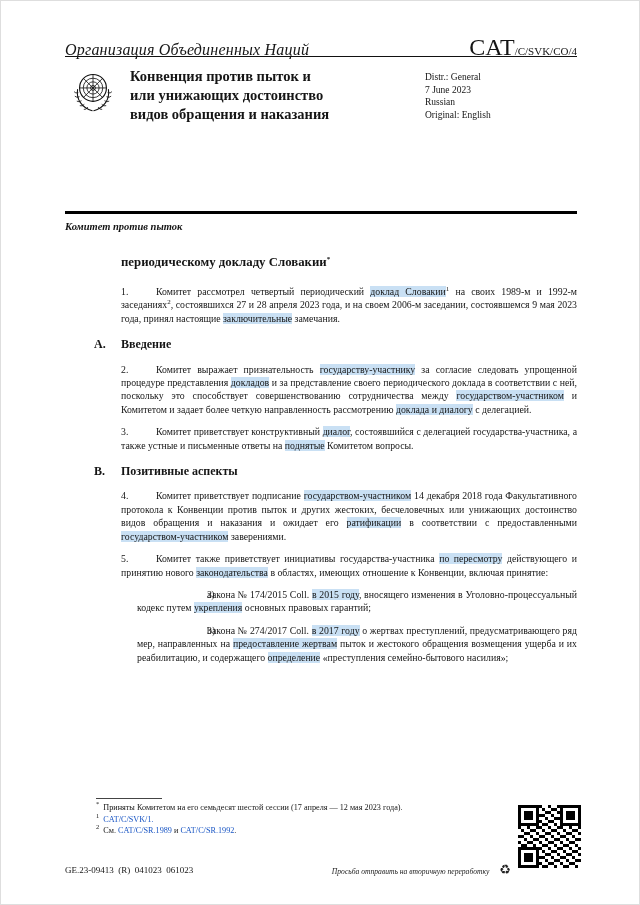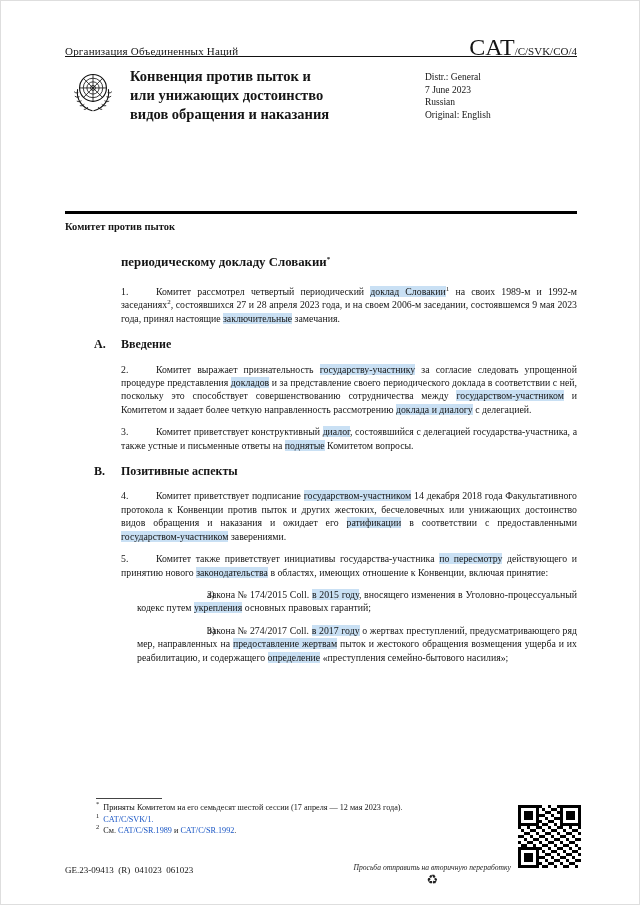--- a/index.html
+++ b/index.html
@@ -7,36 +7,36 @@
   body { font-family:"Liberation Serif","DejaVu Serif",serif; color:#151515; }
   .page {
     position:relative; width:640px; height:905px; margin:0 auto;
     background:#ffffff; border:1px solid #dedede; overflow:hidden;
   }
   
   .masthead-top {
     position:absolute; top:33px; left:64px; right:62px;
     display:flex; justify-content:space-between; align-items:baseline;
   }
-  .org { font-size:11px; letter-spacing:.2px; }
+  .org { font-size:16px; letter-spacing:.2px;font-style:italic; }
   .symbol { white-space:nowrap; }
   .symbol-big { font-size:24px; }
   .symbol-rest { font-size:11px;text-align:center; }
   .thin-rule { position:absolute; top:55px; left:64px; right:62px; border-top:1px solid #111; }
 
   .emblem { position:absolute; top:63px; left:66px; width:52px; height:56px; }
 
   .doc-title {
     position:absolute; top:66px; left:129px; width:300px;
     font-weight:bold; font-size:14.5px; line-height:19px;
   }
   .distr { position:absolute; top:70px; left:424px; font-size:9.5px; line-height:12.5px; }
 
   .black-bar { position:absolute; top:210px; left:64px; right:62px; height:3px; background:#000; }
-  .committee { position:absolute; top:220px; left:64px; font-size:10.5px; font-weight:bold; }
+  .committee { position:absolute; top:220px; left:64px; font-size:10.5px; font-weight:bold;font-style:italic; }
 
   .content {
     position:absolute; top:253px; left:120px; width:456px;
     font-size:9.8px; line-height:13.4px; text-align:justify;
   }
   .doc-heading { font-size:12.8px; line-height:17px; font-weight:bold; text-align:left; margin-bottom:14px; }
   .para { margin-bottom:9px; }
   .pnum { display:inline-block; width:35px; }
   .para.sub { text-indent:35px;margin-left:16px; }
   h2.section { font-size:12px; font-weight:bold; text-align:left; margin:13px 0 11px -27px; }
@@ -46,21 +46,21 @@
   .link { color:var(--link,#1155cc); }
 
   .footnote-rule { position:absolute; top:797px; left:95px; width:66px; border-top:1px solid #444; }
   .footnotes { position:absolute; top:802px; left:95px; width:430px; font-size:8.2px; line-height:10.6px; }
   .footnote { padding-left:13px; text-indent:-13px; margin-bottom:1px; }
   .fn-marker { margin-right:4px; font-size:6.5px; }
 
   .ge { position:absolute; left:64px; top:864px; font-size:9px; white-space:pre; }
   .recycle {
     position:absolute; right:128px; top:862px; font-size:7.6px; font-style:italic;
-    display:flex; align-items:center; gap:1px; color:#222;flex-direction:column;
+    display:flex; align-items:flex-end; gap:10px; color:#222;
   }
   .recycle-icon { font-size:13px; font-style:normal; line-height:1; }
   .qr { position:absolute; right:58px; top:804px; width:63px; height:63px; }
 </style>
 </head>
 <body>
 
 <div class="page">
 
   <header class="masthead-top">

